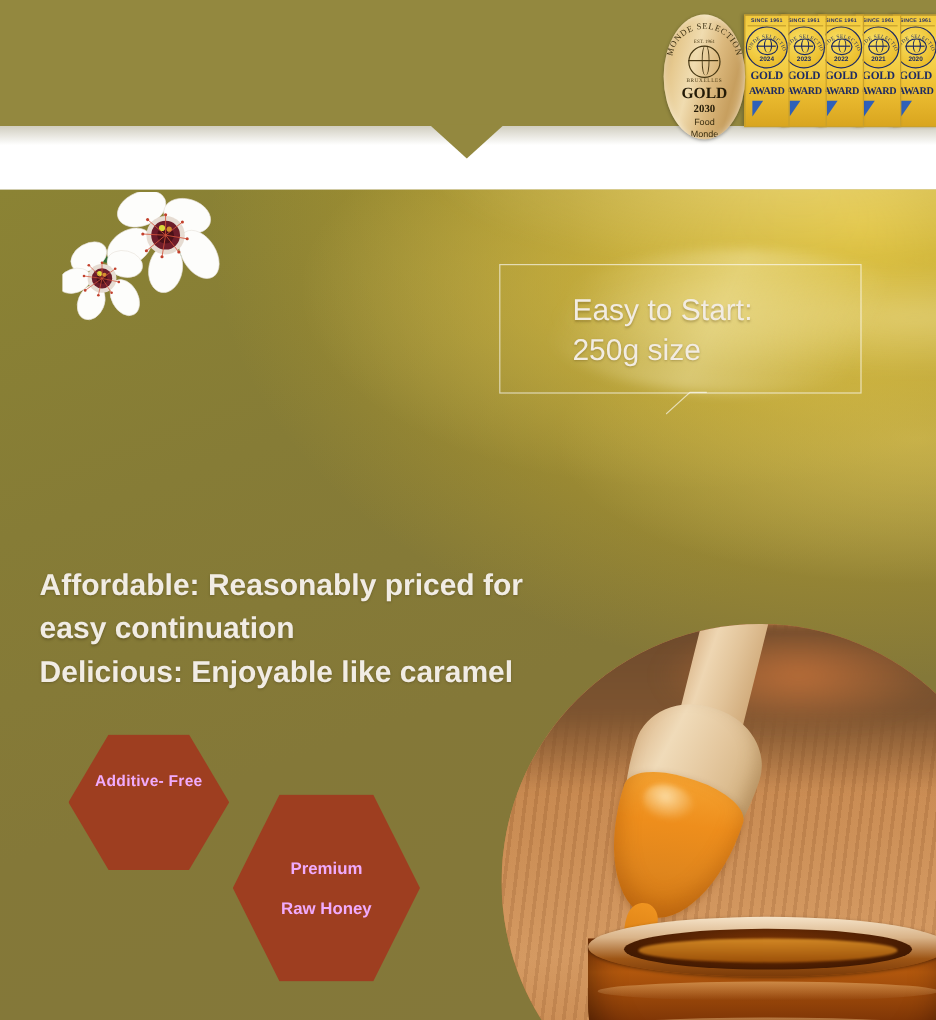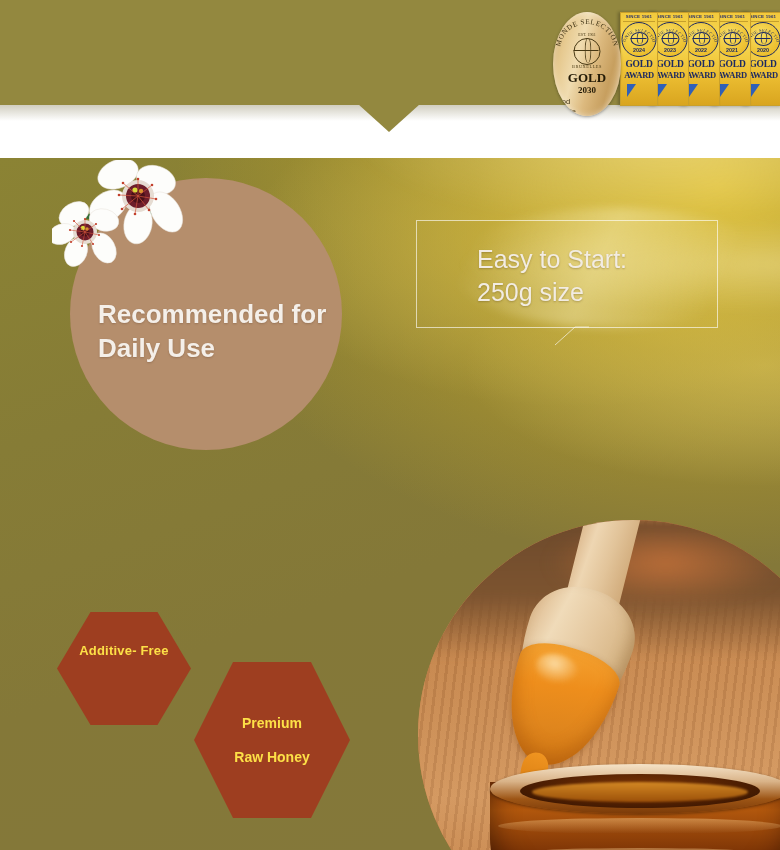--- a/index.html
+++ b/index.html
@@ -59,21 +59,21 @@
     content:"";position:absolute;left:-1.2px;top:11px;width:25px;height:0;border-top:1px solid #463713;
   }
   .medal-globe:after{
     content:"";position:absolute;left:10px;top:-1.2px;width:5px;height:25px;
     border-left:1px solid #463713;border-right:1px solid #463713;border-radius:50%;
   }
   .medal-est{position:absolute;left:0;top:20px;width:68px;text-align:center;font-size:4.2px;color:#4a3a14;font-family:"Liberation Serif",serif;}
   .medal-brux{position:absolute;left:0;top:52px;width:68px;text-align:center;font-size:4.4px;color:#4a3a14;font-family:"Liberation Serif",serif;letter-spacing:.5px;}
   .medal-gold{position:absolute;left:0;top:58px;width:68px;text-align:center;font-size:13px;font-weight:bold;color:#231a06;font-family:"Liberation Serif",serif;}
   .medal-year{position:absolute;left:0;top:73px;width:68px;text-align:center;font-size:9px;font-weight:bold;color:#231a06;font-family:"Liberation Serif",serif;}
-  .medal-food{position:absolute;left:0;top:85px;width:68px;font-size:7.5px;color:#3a2e10;line-height:10px;font-family:Liberation Sans, sans-serif;}
+  .medal-food{position:absolute;left:0;top:85px;width:68px;text-align:center;font-size:7.5px;color:#3a2e10;line-height:10px;font-family:Liberation Sans, sans-serif;}
 
   
   .labels-row{position:absolute;left:618px;top:12px;width:162px;height:92px;z-index:6;}
   .ylabel{
     position:absolute;top:0;width:36px;height:92px;
     background:linear-gradient(180deg,#f2c93c 0%,#f7d954 30%,#efc235 62%,#d9a51f 100%);
     border:1px solid #caa02a;
     box-shadow:-2px 0 3px rgba(0,0,0,.25);
     overflow:hidden;
   }
@@ -248,21 +248,21 @@
     white-space:pre-line;
   }
 
   
   .hex{
     position:absolute;z-index:6;
     background:#9e3e20;
     clip-path:polygon(25% 0%, 75% 0%, 100% 50%, 75% 100%, 25% 100%, 0% 50%);
     display:flex;align-items:center;justify-content:center;text-align:center;
   }
-  .hex span{color:#fde047;font-weight:bold;display:block;}
+  .hex span{color:#f0abfc;font-weight:bold;display:block;}
   .hex-a{left:57px;top:454px;width:134px;height:113px;}
   .hex-a span{font-size:13px;line-height:18px;margin-top:-36px;letter-spacing:.2px;}
   .hex-b{left:194px;top:504px;width:156px;height:156px;}
   .hex-b span{font-size:14px;line-height:34px;}
   .hex-c{left:376px;top:474px;width:104px;height:92px;}
   .hex-c span{font-size:13px;line-height:18px;margin-top:-22px;letter-spacing:.4px;}
 </style>
 </head>
 <body>
 
@@ -414,24 +414,20 @@
           <div class="jar-ring" style="top:36px;"></div>
           <div class="jar-ring" style="top:66px;"></div>
 
         </div>
         <div class="jar-rim"></div>
         <div class="jar-inner"></div>
         <div class="jar-honeyline"></div>
       </div>
     </div>
 
-    <div class="rec-circle">
-      <div class="rec-text">Recommended
-for Daily Use</div>
-    </div>
 
     <svg class="flowers" viewBox="0 0 160 115">
       <g stroke="none">
         <path d="M32,58 Q42,48 54,52 Q44,62 32,58 Z" fill="#2e6b33"></path>
         <path d="M86,22 Q96,14 106,20 Q96,30 86,22 Z" fill="#2e6b33"></path>
         <path d="M40,78 Q52,72 60,80 Q48,86 40,78 Z" fill="#2b6330"></path>
         <path d="M96,52 Q108,46 116,54 Q104,60 96,52 Z" fill="#2b6330"></path>
       </g>
       <g fill="#fdfdfb" stroke="#e9e4dc" stroke-width="0.5">
         <ellipse cx="66" cy="14" rx="21" ry="14" transform="rotate(-22 66 14)"></ellipse>
@@ -500,20 +496,23 @@
     </svg>
 
     <div class="box">
       <div class="box-text">Easy to Start:
 250g size</div>
     </div>
     <svg class="box-tail" viewBox="0 0 36 22">
       <path d="M0,20 L20,2 L34,2" fill="none" stroke="rgba(255,255,255,.62)" stroke-width="1"></path>
     </svg>
 
+    <div class="copy">Affordable: Reasonably priced for
+easy continuation
+Delicious: Enjoyable like caramel</div>
 
     <div class="hex hex-a">
       <span>Additive-  Free</span>
     </div>
     <div class="hex hex-b">
       <span style="white-space:pre-line;">Premium
 Raw Honey</span>
     </div>
 
   </div>

